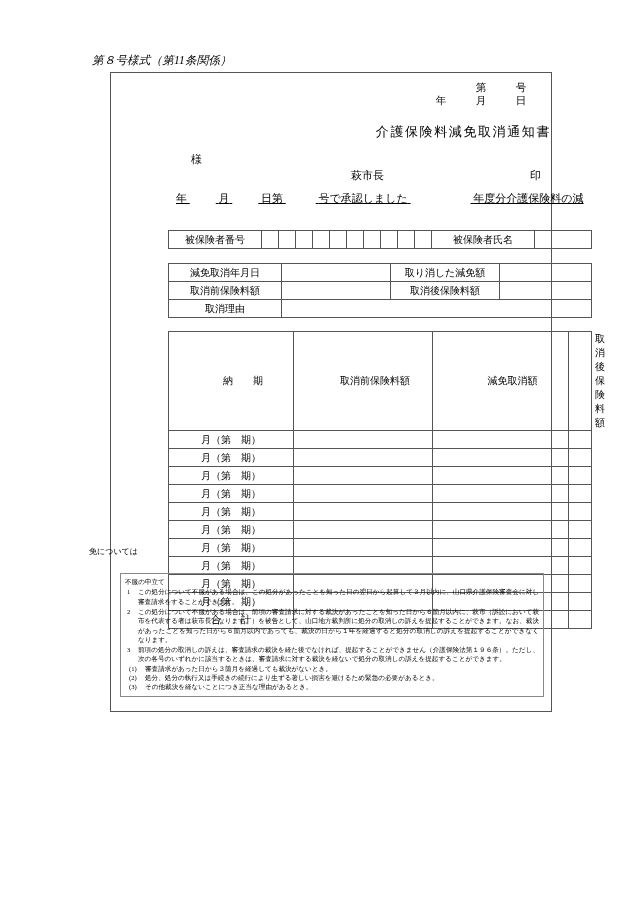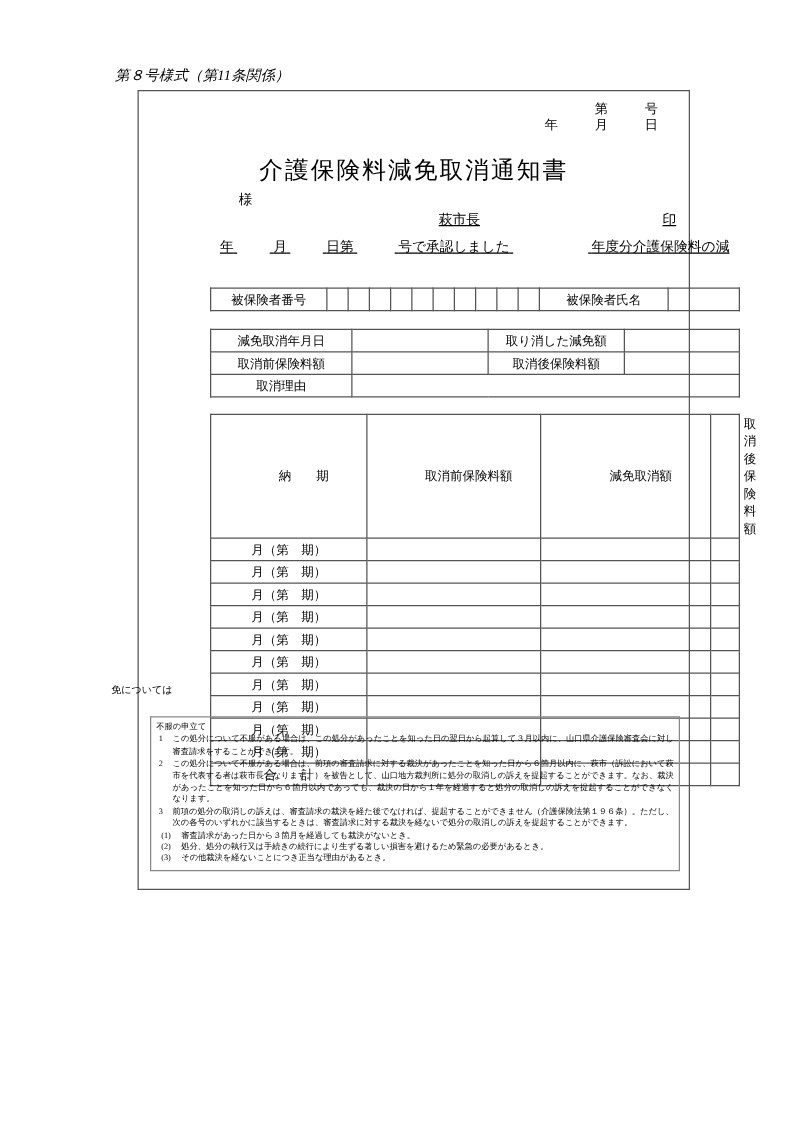--- a/index.html
+++ b/index.html
@@ -63,41 +63,40 @@
   .m-gou   { width: 40px; }
   .m-nen   { width: 40px; }
   .m-tsuki { width: 40px; }
   .m-hi    { width: 40px; }
 
   
   .doc-title {
     position: absolute;
     left: 0; right: 0;
     top: 50px;
-    text-align: center;
-    font-size: 19px;
+    text-align: right;
+    font-size: 13px;
     letter-spacing: 1.6px;
   }
 
   
   .addressee {
     position: absolute;
     left: 80px;
     top: 79px;
     font-size: 11px;
   }
   .issuer {
     position: absolute;
     left: 240px;
     top: 95px;
     width: 190px;
     font-size: 11px;
     display: flex;
     justify-content: space-between;
-    text-decoration: underline;
   }
 
   
   .body-text {
     position: absolute;
     left: 10px;
     right: 8px;
     top: 117px;
     font-size: 11px;
     line-height: 16px;

